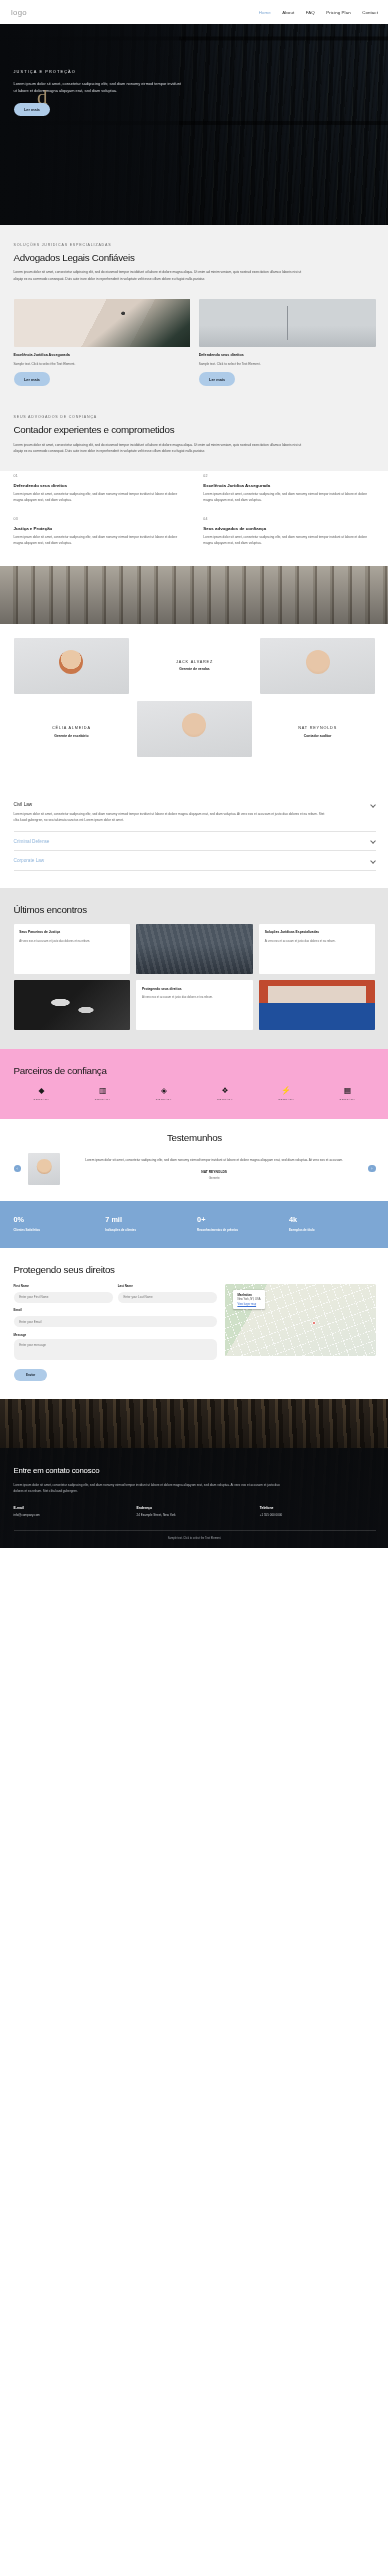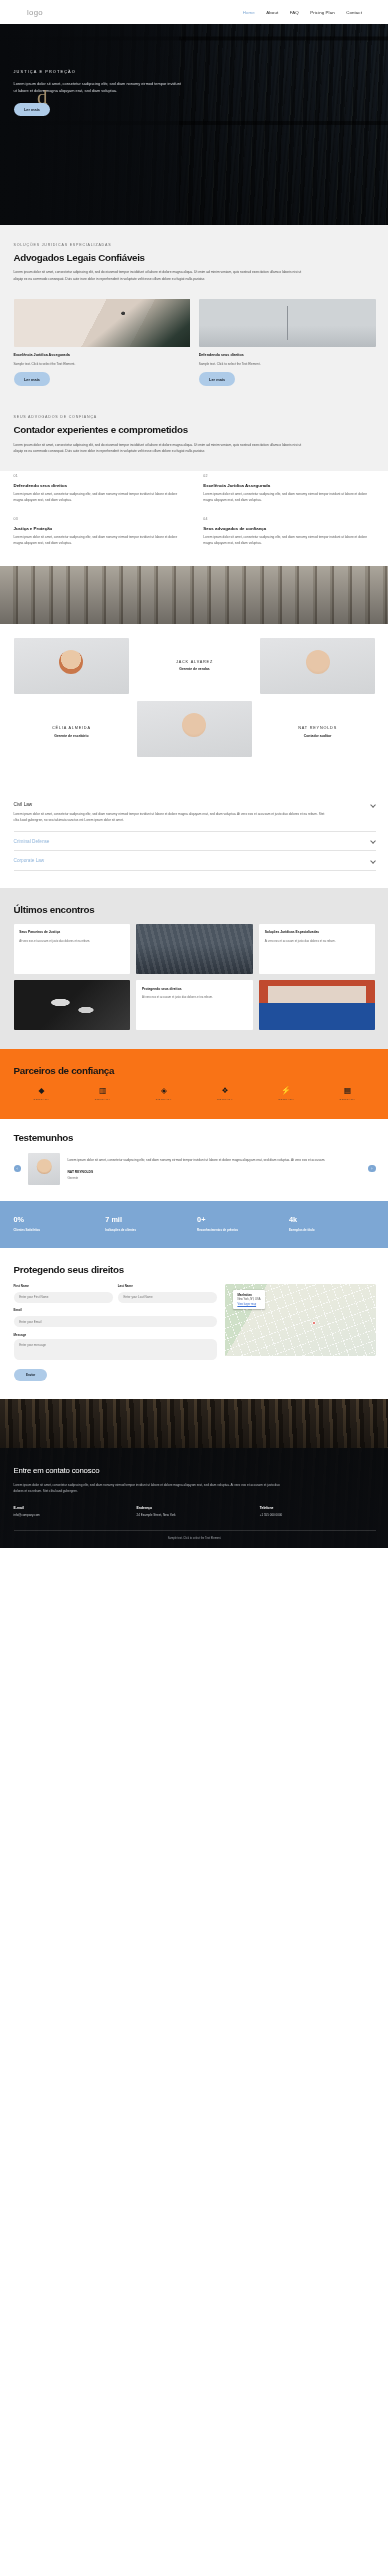--- a/index.html
+++ b/index.html
@@ -12,21 +12,21 @@
   }
   .page { width: 389px; position: relative; overflow: hidden; }
 
   
   .header {
     height: 24px;
     background: #fff;
     display: flex;
     align-items: center;
     justify-content: space-between;
-    padding: 0 27px;
+    padding: 0 11px;
   }
   .logo { font-size: 7.8px; color: #9b9b9b; font-weight: 400; letter-spacing: 0.3px; }
   .nav { display: flex; gap: 11.4px; align-items: center; }
   .nav a { font-size: 4.4px; color: #2b2b2b; text-decoration: none; letter-spacing: 0.1px; }
   .nav a.active { color: #7fa8d4; }
 
   
   .hero {
     position: relative;
     height: 201px;
@@ -82,21 +82,21 @@
   }
 
   
   .section { padding: 17.6px 13.5px; }
   .sec-grey { background: #f1f1f1; }
   .eyebrow {
     font-size: 3.6px; letter-spacing: 0.8px; color: #6a6a6a;
     text-transform: uppercase; margin-bottom: 5.2px;
   }
   .sec-title {
-    font-size: 9.8px; font-weight: 700; color: #181818; letter-spacing: -0.3px; margin-bottom: 6.7px;
+    font-size: 9.8px; font-weight: 400; color: #181818; letter-spacing: -0.3px; margin-bottom: 6.7px;
   }
   .sec-body {
     font-size: 3.3px; line-height: 1.85; color: #4d4d4d; max-width: 290px;
   }
 
   
   .cards2 { display: flex; gap: 8.3px; padding: 0 13.5px 17.6px; background:#f1f1f1; }
   .card { flex: 1; }
   .card-img { height: 48px; border-radius: 1px; background-size: cover; }
   .img-pen {
@@ -190,28 +190,28 @@
   .bc-title { font-size: 3.3px; font-weight:700; color:#131313; line-height:1.45; margin-bottom: 4.1px; }
   .bc-text { font-size: 2.8px; color:#6a6a6a; line-height:1.65; }
   .im-protest { background: linear-gradient(180deg,#4b5560 0 40%, #2c333c 100%); }
   .im-protest::after{content:"";position:absolute;inset:0;background:repeating-linear-gradient(76deg, rgba(255,255,255,.08) 0 2.6px, transparent 2.6px 6.2px);}
   .im-map { background: linear-gradient(135deg,#1a1a1a 0 45%, #3a3a3a 100%); }
   .im-map::after{content:"";position:absolute;inset:0;background:radial-gradient(ellipse at 40% 45%, #d9d9d9 0 9%, transparent 10%),radial-gradient(ellipse at 62% 60%, #cfcfcf 0 7%, transparent 8%);}
   .im-flag { background: linear-gradient(180deg,#c04a2f 0 46%, #1f4f9c 46% 100%); }
   .im-flag::after{content:"";position:absolute;left:8%;top:12%;width:84%;height:34%;background:#e6e2d8;opacity:.9;}
 
   
-  .partners { background:#f97316; padding: 15.6px 13.5px 17.6px; }
+  .partners { background:#f9a8d4; padding: 15.6px 13.5px 17.6px; }
   .plogos { display:grid; grid-template-columns: repeat(6, 1fr); gap: 5.2px; margin-top: 9.3px; }
   .plogo { text-align:center; }
   .pmark { height: 11.4px; display:flex; align-items:center; justify-content:center; font-size:7.8px; color:#1b1b1b; }
   .pname { font-size: 2.4px; letter-spacing: 0.6px; color:#3a3a3a; margin-top:2.1px; }
 
   
-  .testi { background:#fff; padding: 13.5px 13.5px 16.6px; }
+  .testi { background:#fff; padding: 13.5px 13.5px 16.6px; text-align: center; }
   .testi-box { display:flex; gap: 7.3px; align-items:center; margin-top: 9.3px; }
   .testi-arrow {
     width:7.3px;height:7.3px;border-radius:50%;background:#7da7d4;color:#fff;
     display:flex;align-items:center;justify-content:center;font-size:3.6px;cursor:pointer;flex:0 0 7.3px;
   }
   .testi-av { width: 32px; height: 32px; border-radius: 1px; background: linear-gradient(170deg,#e2e3e5,#cdd0d3); position:relative; flex:0 0 32px;}
   .testi-av::after{content:"";position:absolute;left:50%;top:20%;width:14.5px;height:14.5px;transform:translateX(-50%);border-radius:50%;background:radial-gradient(circle at 50% 40%, #eac9a7 0 58%, #b9835c 100%);}
   .testi-txt { flex:1; }
   .testi-quote { font-size: 3.2px; line-height:1.85; color:#4f4f4f; margin-bottom: 6.2px; }
   .testi-name { font-size: 3.3px; font-weight:700; color:#161616; }

